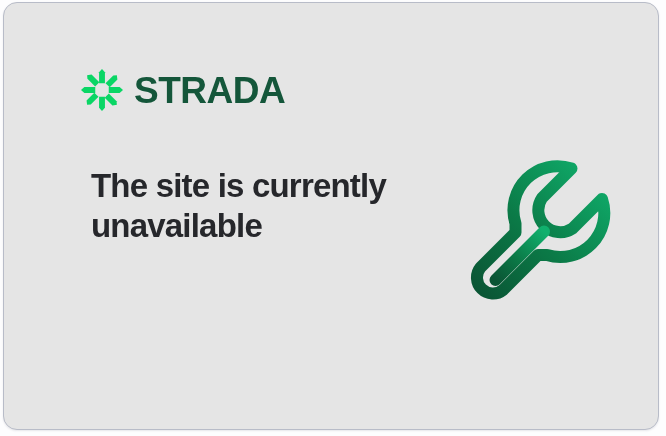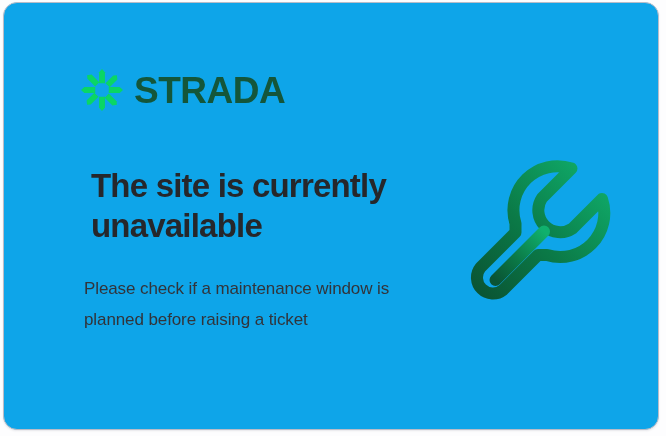--- a/index.html
+++ b/index.html
@@ -22,21 +22,21 @@
   }
 
   
   .card {
     position: absolute;
     left: 3px;
     top: 2px;
     width: 656px;
     height: 428px;
     box-sizing: border-box;
-    background: #0ea5e9;
+    background: #e5e5e5;
     border: 1px solid #b8bcc8;
     border-radius: 14px;
     box-shadow: 0 1px 2px rgba(40, 44, 60, 0.10);
     overflow: hidden;
     padding-left: 38px;
   }
 
   
   .brand {
     position: absolute;
@@ -118,21 +118,20 @@
           <polygon points="85.4,85.4 74.8,86.7 56.4,68.3 66.3,58.4 84.7,76.8"></polygon>
           <polygon points="14.6,85.4 13.3,74.8 31.7,56.4 41.6,66.3 23.2,84.7"></polygon>
           <polygon points="14.6,14.6 25.2,13.3 43.6,31.7 33.7,41.6 15.3,23.2"></polygon>
         </g>
       </svg>
       <div class="brand-word">STRADA</div>
     </div>
 
     <h1 class="headline">The site is currently unavailable</h1>
 
-    <p class="body-copy">Please check if a maintenance window is planned before raising a ticket</p>
 
     <svg class="wrench" viewBox="0 0 156 160" aria-hidden="true">
       <defs>
         <linearGradient id="wrenchGrad" x1="0" y1="1" x2="1" y2="0">
           <stop offset="0%" stop-color="#0a5434"></stop>
           <stop offset="45%" stop-color="#0b7a47"></stop>
           <stop offset="100%" stop-color="#10b06d"></stop>
         </linearGradient>
       </defs>
       <g fill="none" stroke="url(#wrenchGrad)" stroke-width="12" stroke-linecap="round" stroke-linejoin="round">

